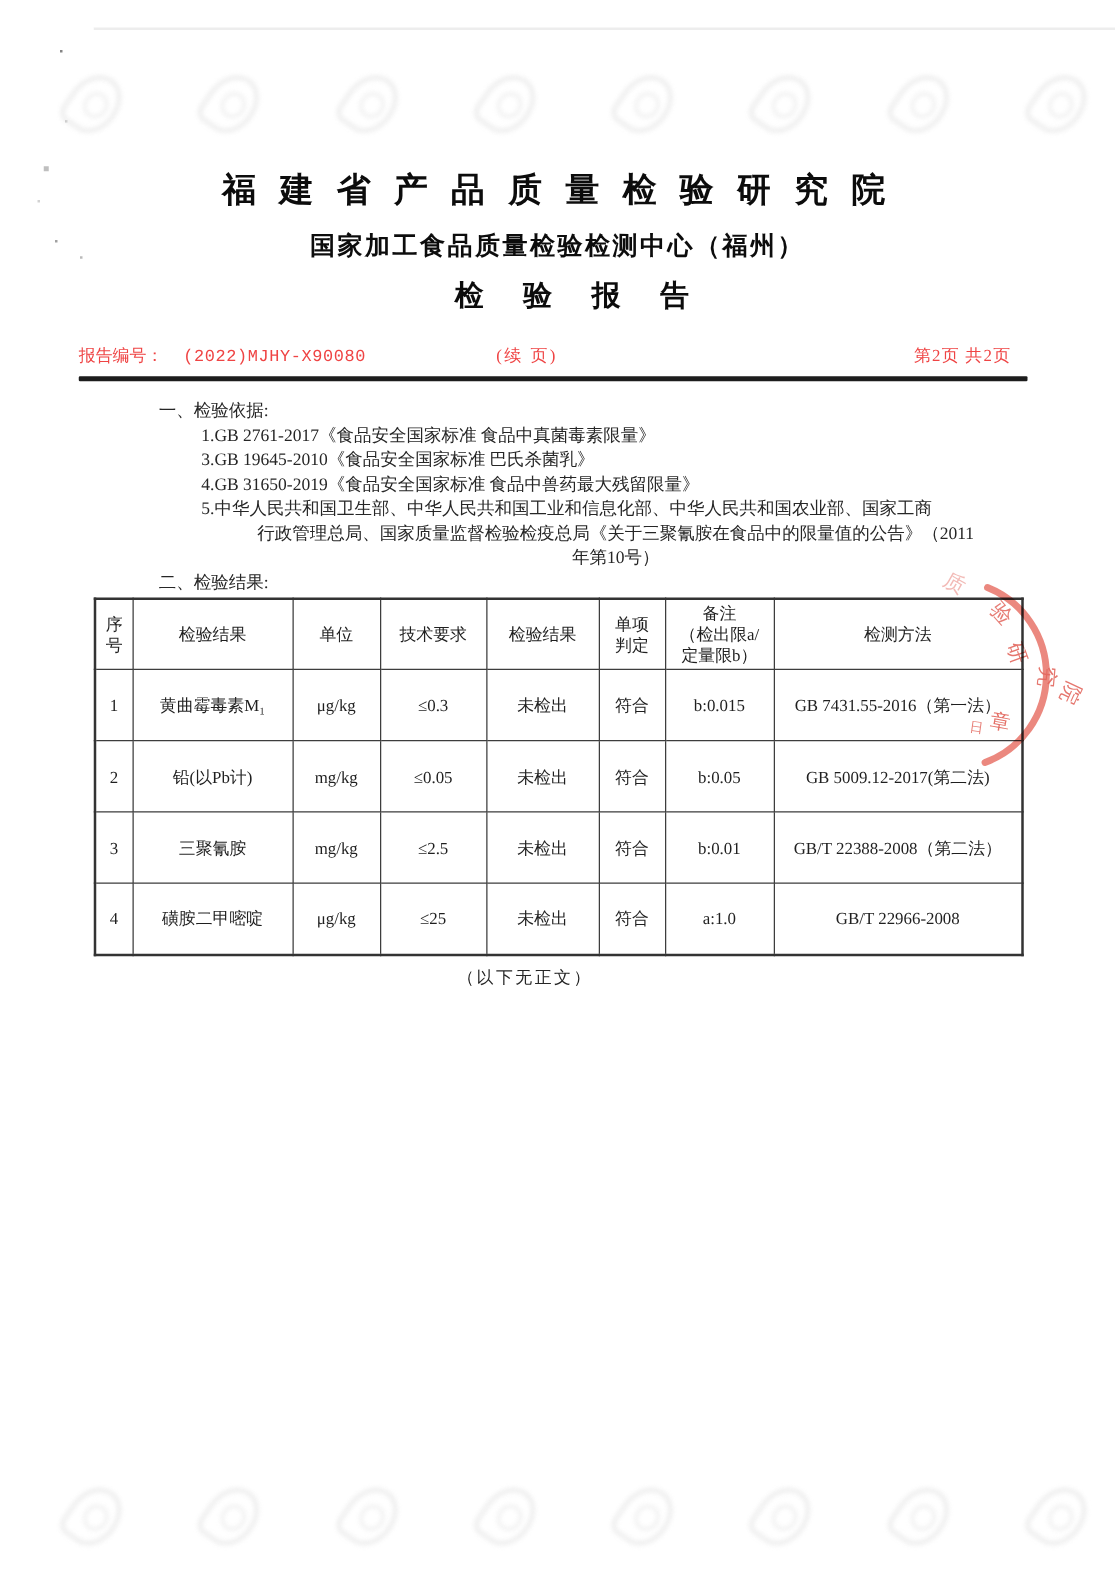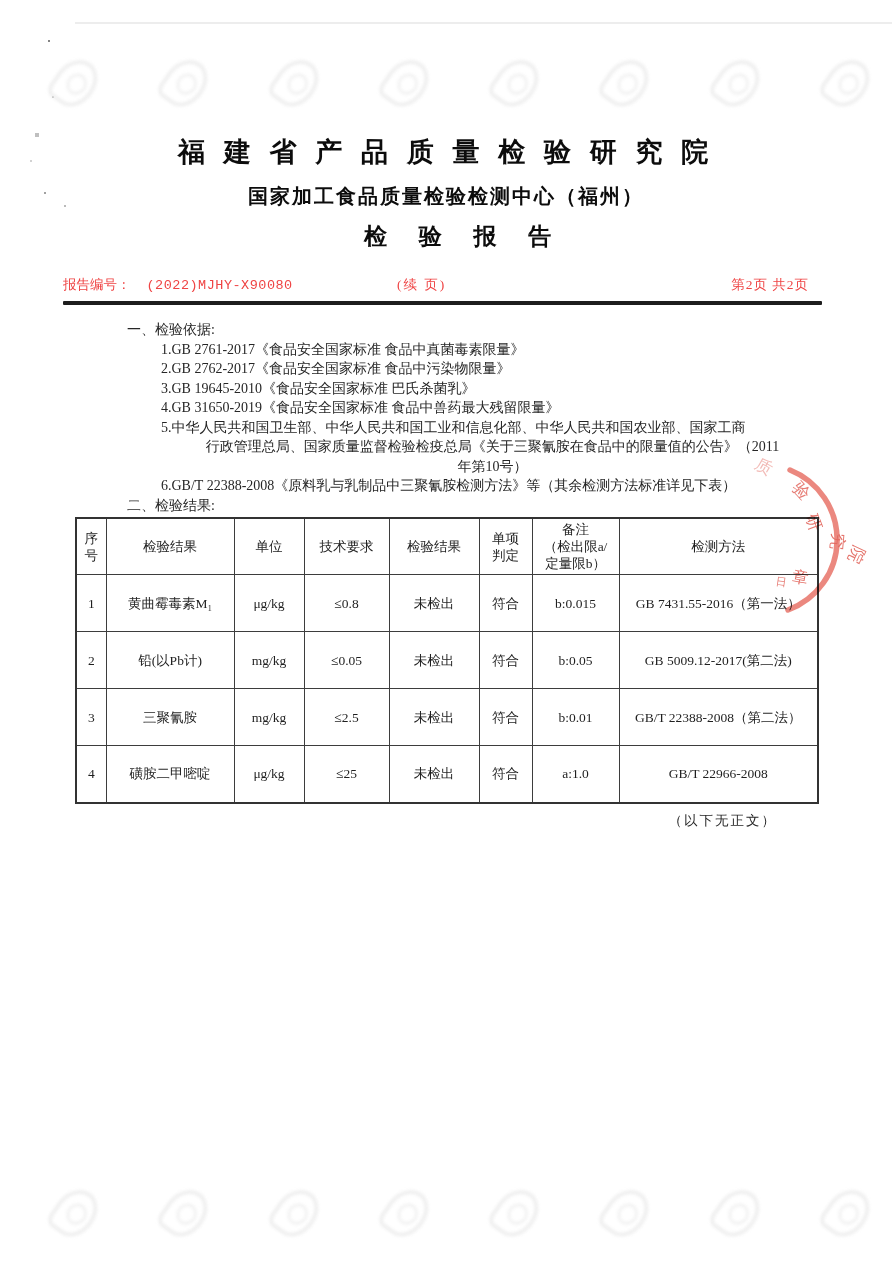--- a/index.html
+++ b/index.html
@@ -94,21 +94,21 @@
     text-align: center; vertical-align: middle;
     padding: 2px 3px; overflow: hidden;
     line-height: 17px;
   }
   table.results thead th { height: 56px; }
   table.results tbody td { height: 57px; }
   td.al { text-align: left; padding-left: 9px; }
   .hline { text-align: center; }
 
   .footer-note {
-    margin-top: 7px; text-align: right; font-size: 13.5px; letter-spacing: 2px;
+    margin-top: 7px; text-align: center; font-size: 13.5px; letter-spacing: 2px;
     padding-right: 60px;
   }
 
   
   .stamp {
     position: absolute; left: 700px; top: 430px;
     mix-blend-mode: multiply; opacity: .92;
   }
 </style>
 </head>
@@ -150,27 +150,25 @@
       <span>报告编号：</span><span class="report-no">(2022)MJHY-X90080</span>
     </span>
     <span class="continuation">(续 页)</span>
     <span class="page-indicator">第2页 共2页</span>
   </div>
   <div class="rule"></div>
 
   <div class="content">
     <div class="section-heading">一、检验依据:</div>
     <div class="basis-line">1.GB 2761-2017《食品安全国家标准 食品中真菌毒素限量》</div>
-    <div class="basis-line">2.GB 2762-2017《食品安全国家标准 食品中污染物限量》</div>
     <div class="basis-line">3.GB 19645-2010《食品安全国家标准 巴氏杀菌乳》</div>
     <div class="basis-line">4.GB 31650-2019《食品安全国家标准 食品中兽药最大残留限量》</div>
     <div class="basis-line">5.中华人民共和国卫生部、中华人民共和国工业和信息化部、中华人民共和国农业部、国家工商</div>
     <div class="basis-line cont">行政管理总局、国家质量监督检验检疫总局《关于三聚氰胺在食品中的限量值的公告》（2011</div>
     <div class="basis-line cont">年第10号）</div>
-    <div class="basis-line">6.GB/T 22388-2008《原料乳与乳制品中三聚氰胺检测方法》等（其余检测方法标准详见下表）</div>
     <div class="section-heading">二、检验结果:</div>
 
     <table class="results">
       <colgroup>
         <col style="width:30px">
           <col style="width:128px">
           <col style="width:70px">
           <col style="width:85px">
         <col style="width:90px">
           <col style="width:53px">
@@ -207,21 +205,21 @@
           <th>
             <div class="hline">检测方法</div>
           </th>
         </tr>
       </thead>
       <tbody>
         <tr>
           <td>1</td>
           <td class="al">黄曲霉毒素M₁</td>
           <td>μg/kg</td>
-          <td>≤0.8</td>
+          <td>≤0.3</td>
           <td>未检出</td>
           <td>符合</td>
           <td>b:0.015</td>
           <td class="al">GB 7431.55-2016（第一法）</td>
         </tr>
         <tr>
           <td>2</td>
           <td class="al">铅(以Pb计)</td>
           <td>mg/kg</td>
           <td>≤0.05</td>

